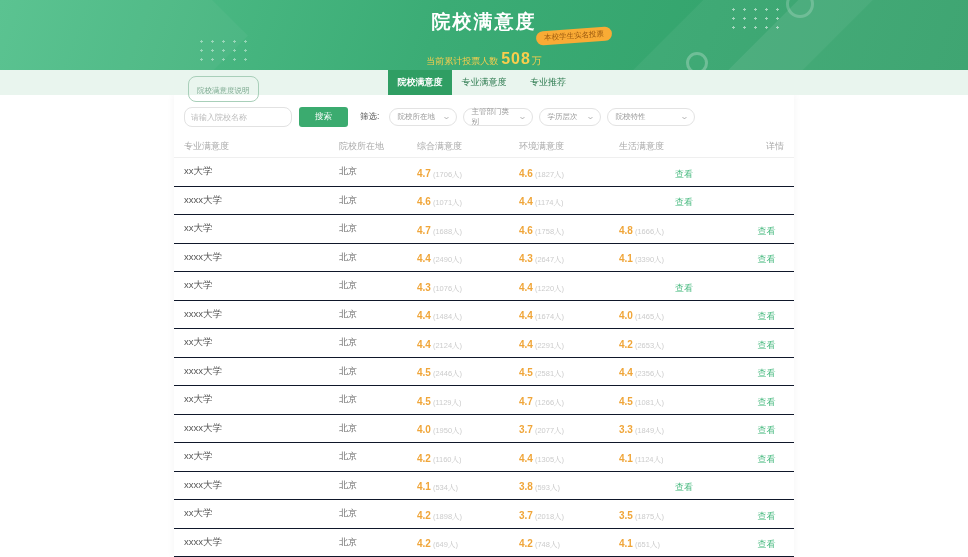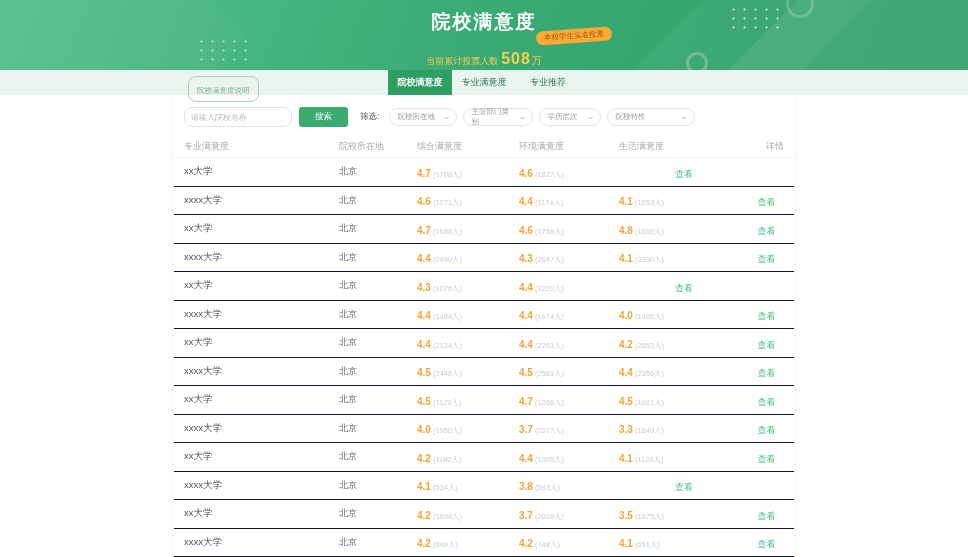--- a/index.html
+++ b/index.html
@@ -144,21 +144,20 @@
           <div class="cell loc">北京</div>
           <div class="cell rating"><span class="score">4.7</span><span class="count">(1706人)</span></div>
           <div class="cell rating"><span class="score">4.6</span><span class="count">(1827人)</span></div>
           <div class="cell view"><a>查看</a></div>
         </div>
         <div class="trow">
           <div class="cell name">xxxx大学</div>
           <div class="cell loc">北京</div>
           <div class="cell rating"><span class="score">4.6</span><span class="count">(1071人)</span></div>
           <div class="cell rating"><span class="score">4.4</span><span class="count">(1174人)</span></div>
-          <div class="cell rating"><span class="score">4.1</span><span class="count">(1053人)</span></div>
           <div class="cell view"><a>查看</a></div>
         </div>
         <div class="trow">
           <div class="cell name">xx大学</div>
           <div class="cell loc">北京</div>
           <div class="cell rating"><span class="score">4.7</span><span class="count">(1688人)</span></div>
           <div class="cell rating"><span class="score">4.6</span><span class="count">(1758人)</span></div>
           <div class="cell rating"><span class="score">4.8</span><span class="count">(1666人)</span></div>
           <div class="cell view"><a>查看</a></div>
         </div>

